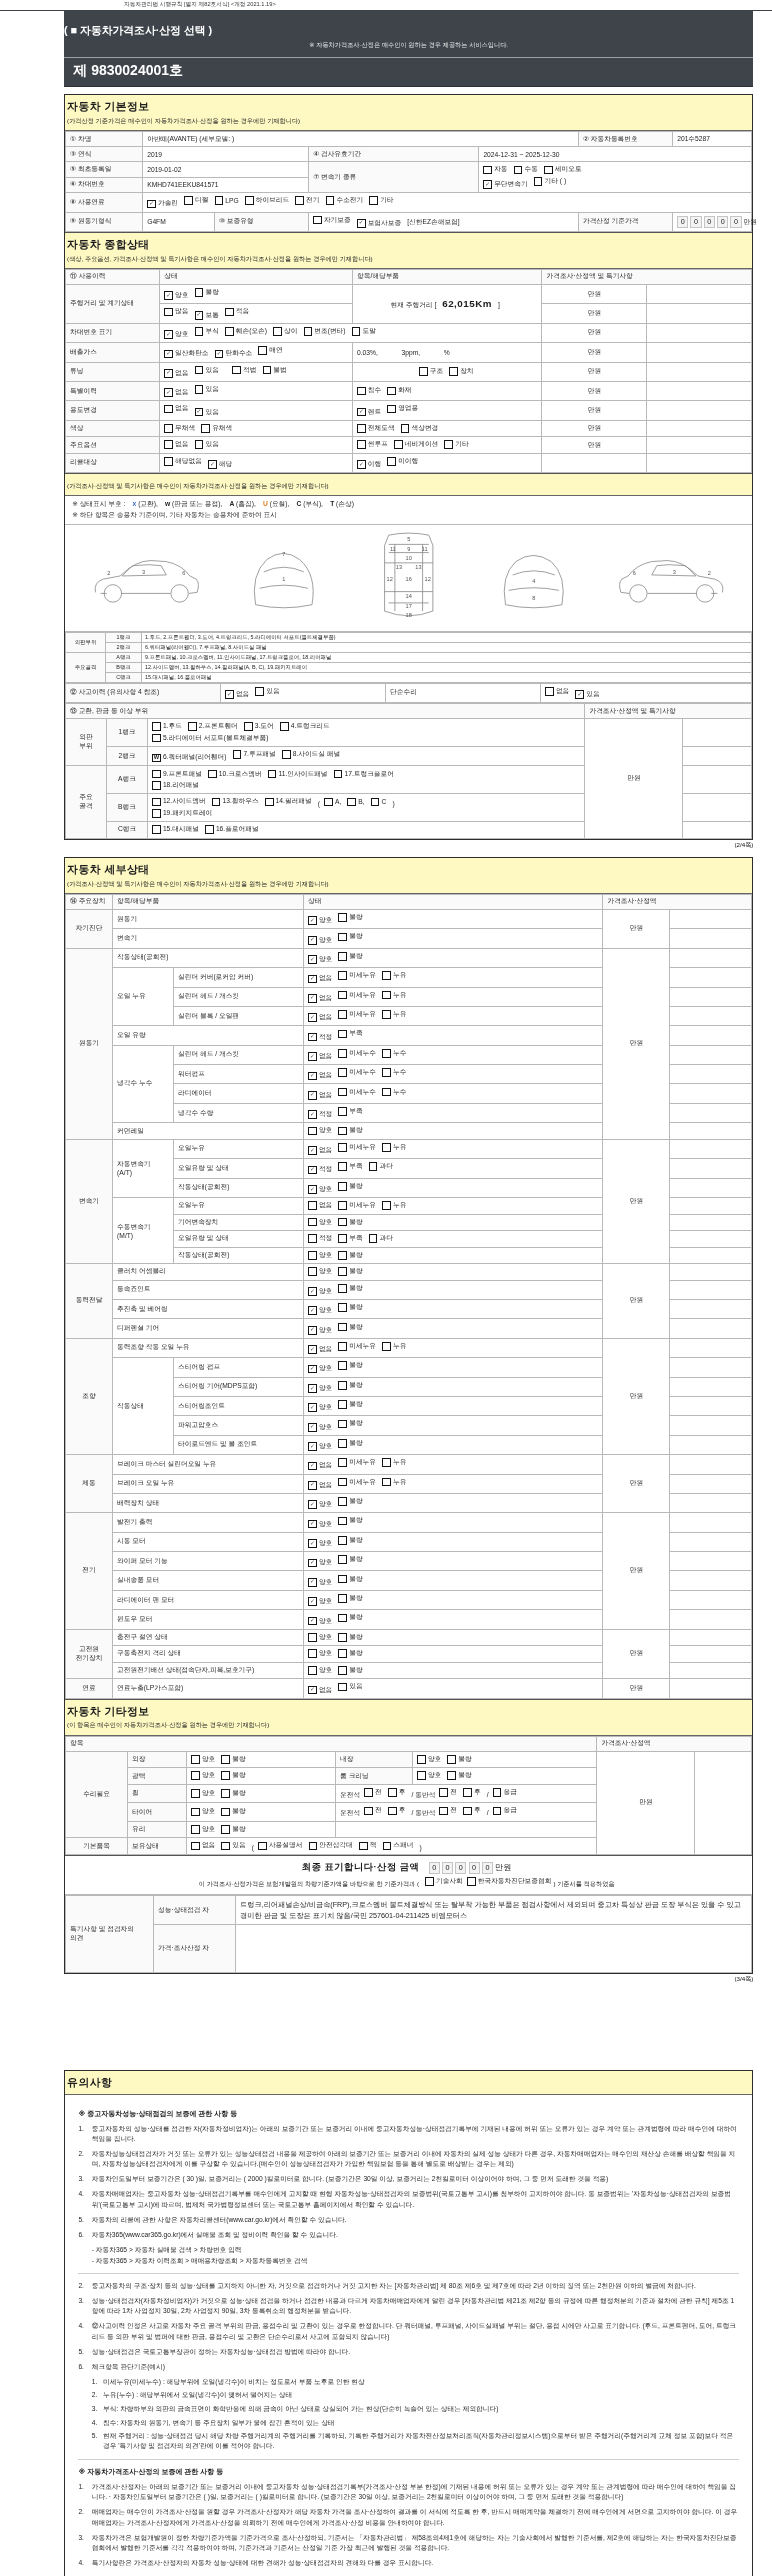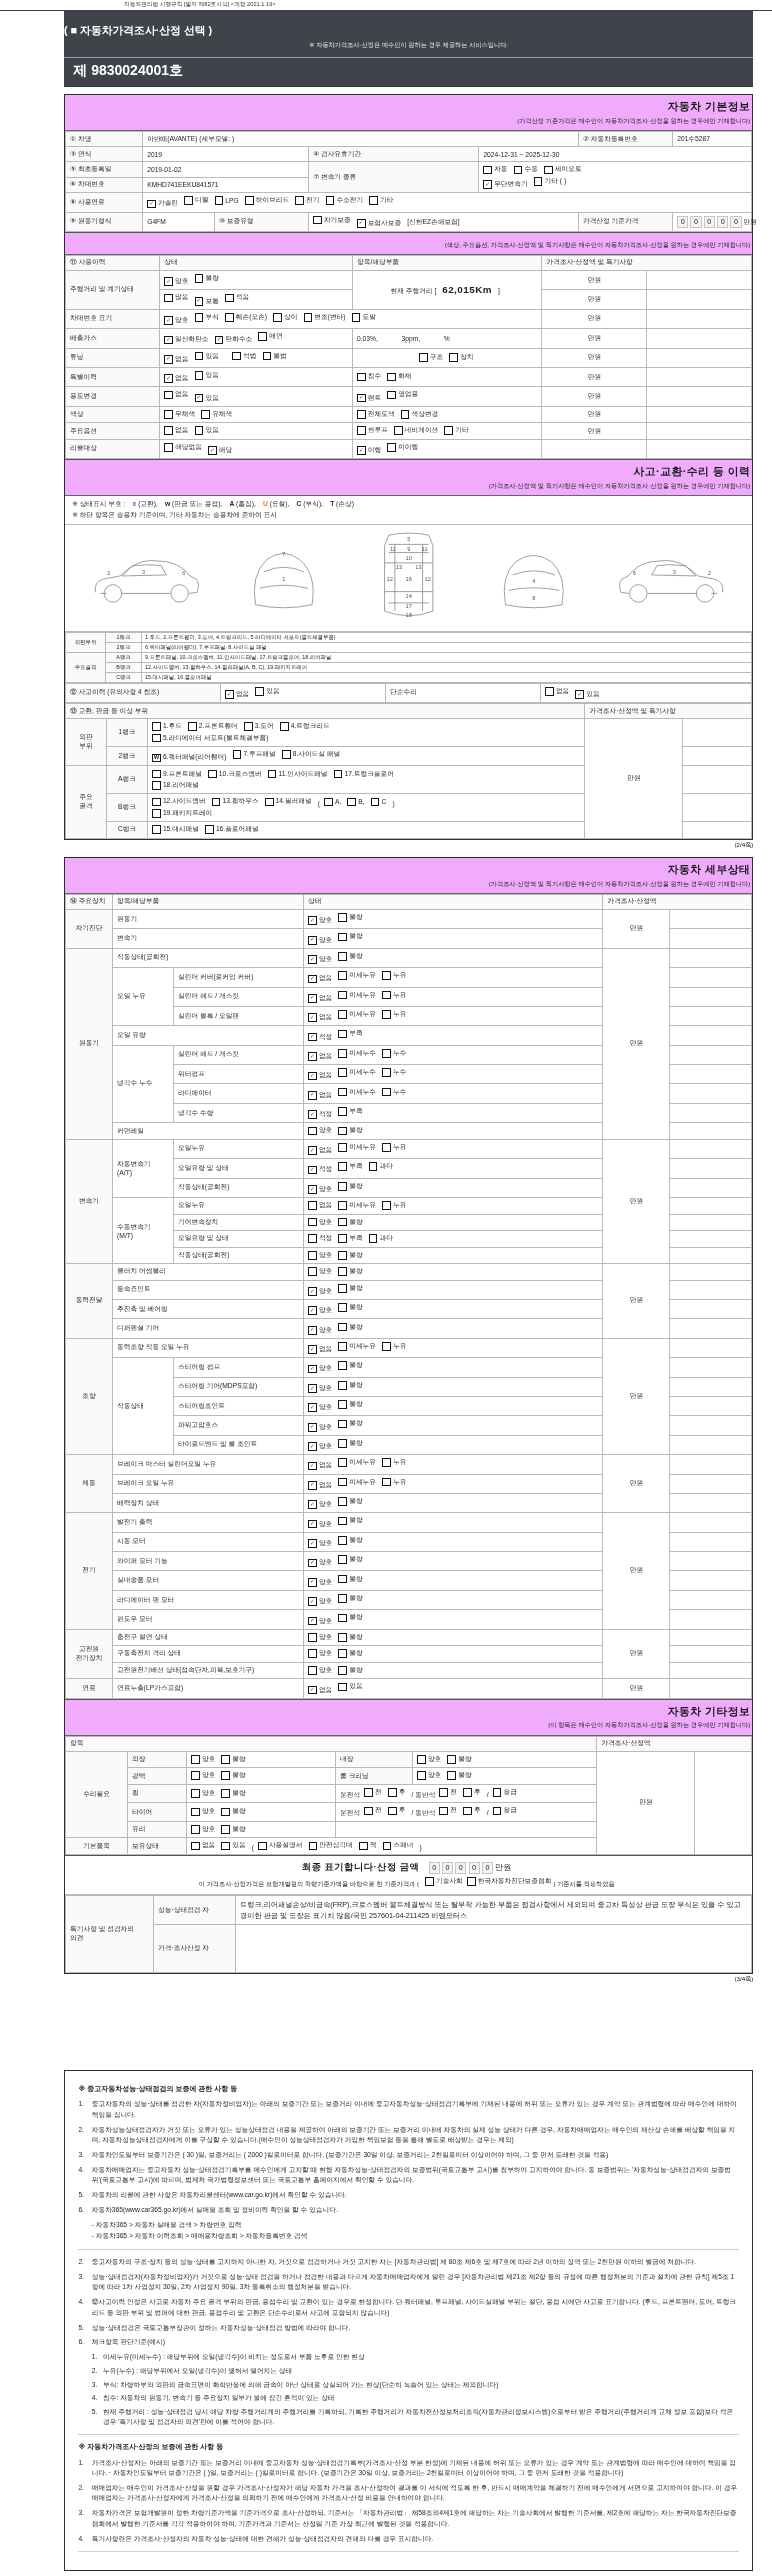--- a/index.html
+++ b/index.html
@@ -4,21 +4,21 @@
 <style>
   html,body{margin:0;padding:0;background:#ffffff;}
   body{width:773px;font-family:"Liberation Sans","DejaVu Sans",sans-serif;color:#1c1c1c;}
   .form-ref{font-size:5.7px;color:#333;padding:1px 0 1px 124px;border-bottom:1.5px solid #3c4147;background:#fff;}
   .masthead{margin:0 19.6px 0 64px;background:#3f444b;color:#fff;padding:9.3px 0 5.2px;border-bottom:1px solid #2c3034;}
   .masthead h1{margin:0;text-align:center;font-size:17.5px;letter-spacing:1px;font-weight:bold;}
   .masthead .sub{text-align:left;font-size:10.8px;margin-top:4.1px;font-weight:bold;}
   .masthead .note{text-align:center;font-size:6.2px;margin-top:3.1px;color:#e8e8e8;}
   .masthead .docno{border-top:0.5px solid #9aa0a6;margin-top:6.2px;padding:4.1px 0 1px 9.3px;font-size:14px;font-weight:bold;}
   .doc{margin:7.2px 19.6px 0 64px;background:#fff;border:1.5px solid #2d2d2d;}
-  .secbar{background:#f0abfc;border-bottom:1px solid #666;text-align:right;padding:5.2px 2.1px 4.1px;}
+  .secbar{background:#fef9c3;border-bottom:1px solid #666;text-align:left;padding:5.2px 2.1px 4.1px;}
   .secbar .t{font-size:10.8px;font-weight:bold;letter-spacing:0.5px;}
   .secbar .n{font-size:6.2px;margin-top:2.6px;color:#222;}
   table{width:100%;border-collapse:collapse;table-layout:fixed;}
   td,th{border:0.5px solid #b9b9b9;font-size:6.7px;padding:2.6px 4.1px;vertical-align:middle;word-break:keep-all;}
   th{font-weight:normal;text-align:left;background:#fff;}
   .lbl{background:#fafafa;}
   .price{text-align:center;}
   .cb{display:inline-flex;align-items:center;margin:0.5px 6.2px 0.5px 0;white-space:nowrap;}
   .cb .bx{width:6.7px;height:6.7px;border:1px solid #151515;background:#fff;display:inline-flex;align-items:center;justify-content:center;font-size:5.7px;line-height:5.7px;font-weight:bold;margin-right:2.1px;flex:0 0 auto;}
   .cb .cl{font-size:6.7px;}
@@ -153,20 +153,21 @@
               <span class="bx">✓</span>
               <span class="cl">보험사보증</span>
             </span><span class="tk">[신한EZ손해보험]</span></td>
       <td class="lbl nowrap">가격산정 기준가격</td>
       <td class="nowrap"><span class="digit">0</span><span class="digit">0</span><span class="digit">0</span><span class="digit">0</span><span class="digit">0</span><span class="tk">만원</span></td>
     </tr>
   </tbody>
     </table>
 
   <div class="secbar thicktop">
+    <div class="t">자동차 종합상태</div>
     <div class="n">(색상, 주요옵션, 가격조사·산정액 및 특기사항은 매수인이 자동차가격조사·산정을 원하는 경우에만 기재합니다)</div>
   </div>
 
   <table>
     <colgroup>
         <col style="width:88px">
         <col style="width:180px">
         <col style="width:177px">
         <col style="width:98px">
         <col style="width:98px">
@@ -368,21 +369,20 @@
               <span class="bx"></span>
               <span class="cl">미이행</span>
             </span></td>
           <td class="price"></td>
           <td></td>
         </tr>
       </tbody>
   </table>
 
   <div class="secbar thicktop">
-    <div class="t">사고·교환·수리 등 이력</div>
     <div class="n">(가격조사·산정액 및 특기사항은 매수인이 자동차가격조사·산정을 원하는 경우에만 기재합니다)</div>
   </div>
 
   <div class="legend-line"><span class="tk">※ 상태표시 부호 :</span><span class="legend-code" style="color: rgb(59, 111, 212);">x</span><span class="tk"> (교환),</span><span class="legend-code" style="color: rgb(34, 34, 34);">w</span><span class="tk"> (판금 또는 용접),</span><span class="legend-code" style="color: rgb(34, 34, 34);">A</span><span class="tk"> (흠집),</span><span class="legend-code" style="color: rgb(224, 122, 30);">U</span><span class="tk"> (요철),</span><span class="legend-code" style="color: rgb(34, 34, 34);">C</span><span class="tk"> (부식),</span><span class="legend-code" style="color: rgb(34, 34, 34);">T</span><span class="tk"> (손상)</span></div>
   <div class="legend-line second">※ 하단 항목은 승용차 기준이며, 기타 자동차는 승용차에 준하여 표시</div>
 
   <div class="diagrams">
       <svg width="116" height="77" viewBox="0 0 225 150">
         <path d="M14 104 Q10 84 30 78 L62 72 Q92 42 122 42 L152 44 Q182 50 198 72 L210 78 Q218 86 212 104 L196 106 M64 106 L160 106 M36 106 L24 106" fill="none" stroke="#8a8a8a" stroke-width="1.6"></path>
         <circle cx="48" cy="106" r="17" fill="none" stroke="#8a8a8a" stroke-width="1.6"></circle>
@@ -1347,20 +1347,23 @@
       <td></td>
     </tr>
   </tbody>
     </table>
 </div>
 <div class="pagemark">(3/4쪽)</div>
 
 <div class="gap-lg"></div>
 
 <div class="doc">
+  <div class="secbar">
+    <div class="t">유의사항</div>
+  </div>
   <div class="notices">
       <div class="bhead">※ 중고자동차성능·상태점검의 보증에 관한 사항 등</div>
       <div class="nitem">
         <span class="num">1.</span>
         <span class="txt">중고자동차의 성능·상태를 점검한 자(자동차정비업자)는 아래의 보증기간 또는 보증거리 이내에 중고자동차성능·상태점검기록부에 기재된 내용에 허위 또는 오류가 있는 경우 계약 또는 관계법령에 따라 매수인에 대하여 책임을 집니다.</span>
       </div>
       <div class="nitem">
         <span class="num">2.</span>
         <span class="txt">자동차성능상태점검자가 거짓 또는 오류가 있는 성능상태점검 내용을 제공하여 아래의 보증기간 또는 보증거리 이내에 자동차의 실제 성능 상태가 다른 경우, 자동차매매업자는 매수인의 재산상 손해를 배상할 책임을 지며, 자동차성능상태점검자에게 이를 구상할 수 있습니다.(매수인이 성능상태점검자가 가입한 책임보험 등을 통해 별도로 배상받는 경우는 제외)</span>
       </div>

